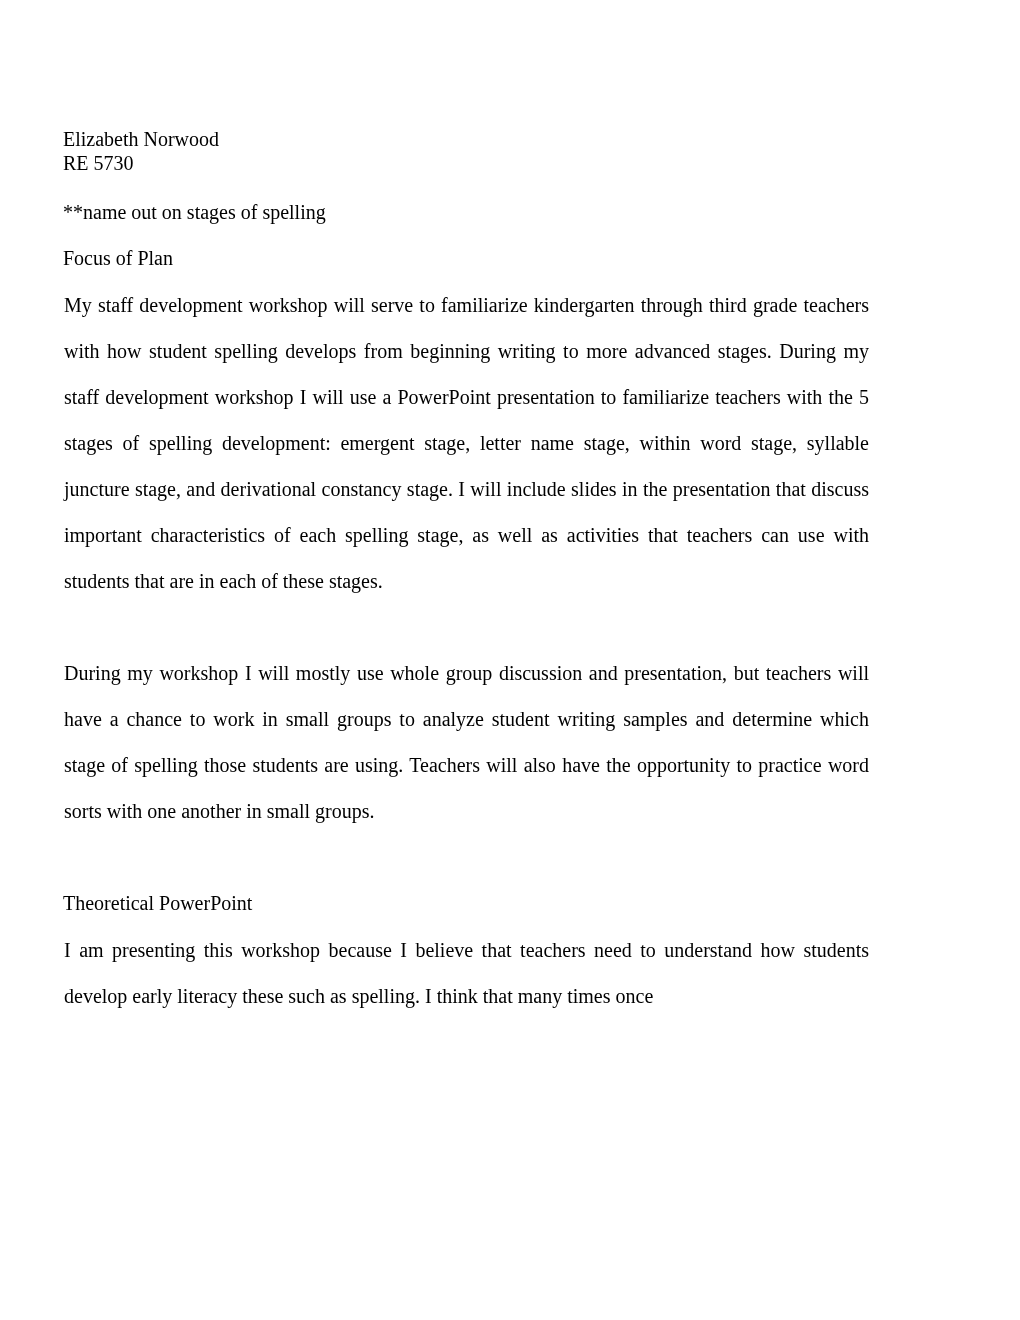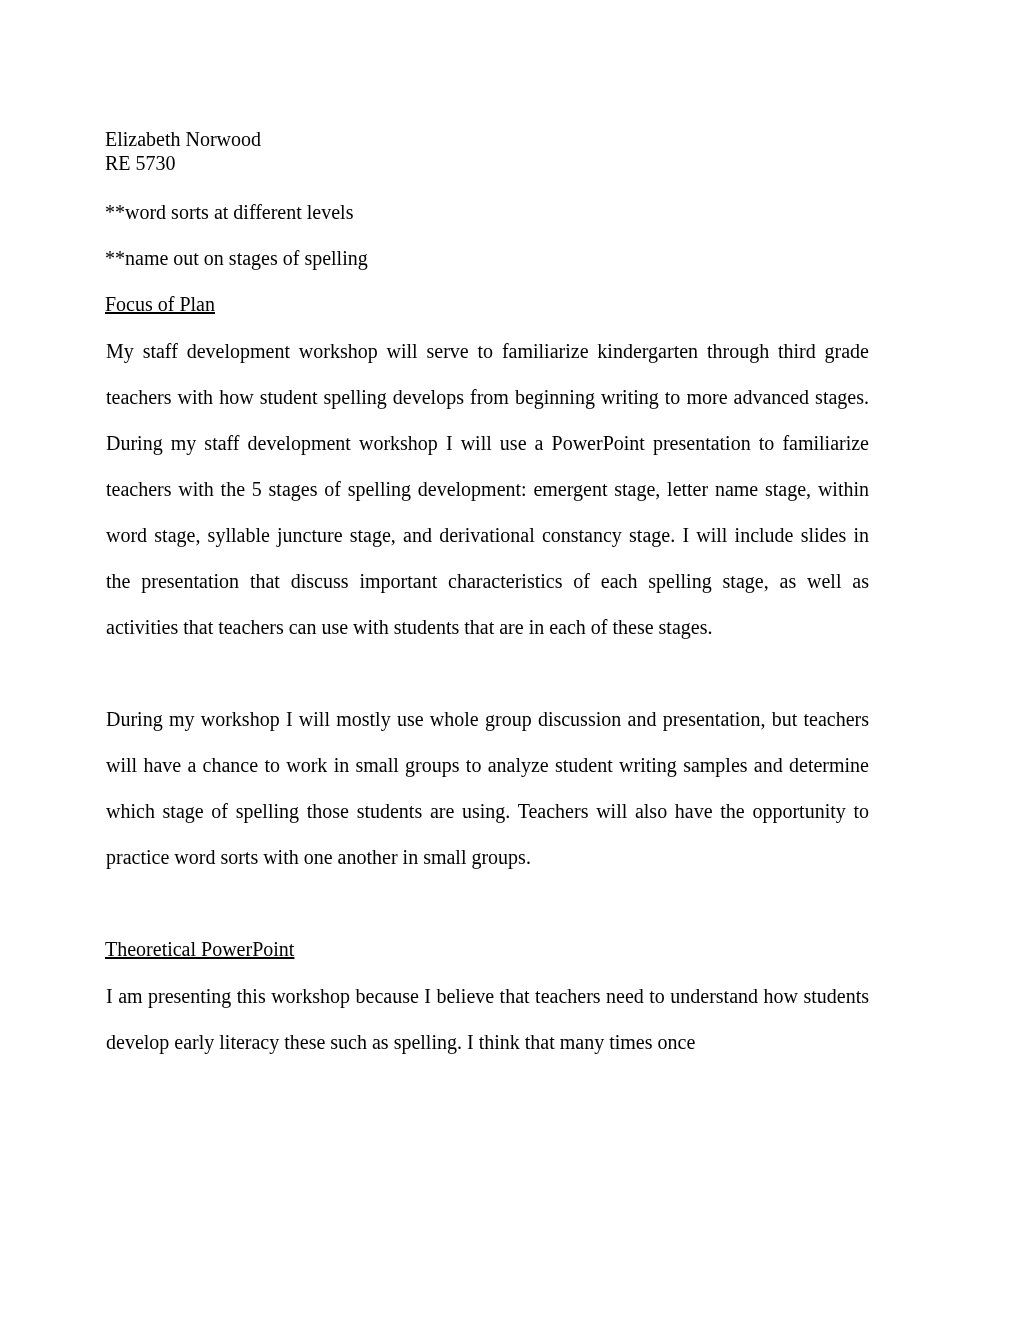--- a/index.html
+++ b/index.html
@@ -12,39 +12,38 @@
     width: 1020px;
     height: 1320px;
     background: #ffffff;
     color: #000000;
     font-family: "Liberation Serif", serif;
     overflow: hidden;
     box-sizing: border-box;
   }
   .content {
     box-sizing: border-box;
-    padding: 127px 150px 0 105px;
+    padding: 127px 150px 0 63px;
     font-size: 20px;
   }
   .header-block div {
     line-height: 24px;
     white-space: nowrap;
   }
   .body-block {
     margin-top: 14px;
   }
   .line {
     line-height: 46px;
     white-space: nowrap;
   }
   .heading {
     line-height: 46px;
   }
   .heading .underline {
-    text-decoration: underline;
   }
   .para {
     margin: 1px;
     line-height: 46px;
     text-align: justify;
   }
   .spaced {
     margin-top: 46px;
   }
 </style>
@@ -54,21 +53,20 @@
 <div class="page">
   <div class="content">
 
     <div class="header-block">
       <div>Elizabeth Norwood</div>
       <div>RE 5730</div>
     </div>
 
     <div class="body-block">
 
-      <div class="line">**word sorts at different levels</div>
       <div class="line">**name out on stages of spelling</div>
 
       <div class="heading">
         <span class="underline">Focus of Plan</span>
       </div>
 
       <p class="para">My staff development workshop will serve to familiarize kindergarten through third grade teachers with how student spelling develops from beginning writing to more advanced stages. During my staff development workshop I will use a PowerPoint presentation to familiarize teachers with the 5 stages of spelling development: emergent stage, letter name stage, within word stage, syllable juncture stage, and derivational constancy stage. I will include slides in the presentation that discuss important characteristics of each spelling stage, as well as activities that teachers can use with students that are in each of these stages.</p>
 
       <p class="para spaced">During my workshop I will mostly use whole group discussion and presentation, but teachers will have a chance to work in small groups to analyze student writing samples and determine which stage of spelling those students are using. Teachers will also have the opportunity to practice word sorts with one another in small groups.</p>
 

